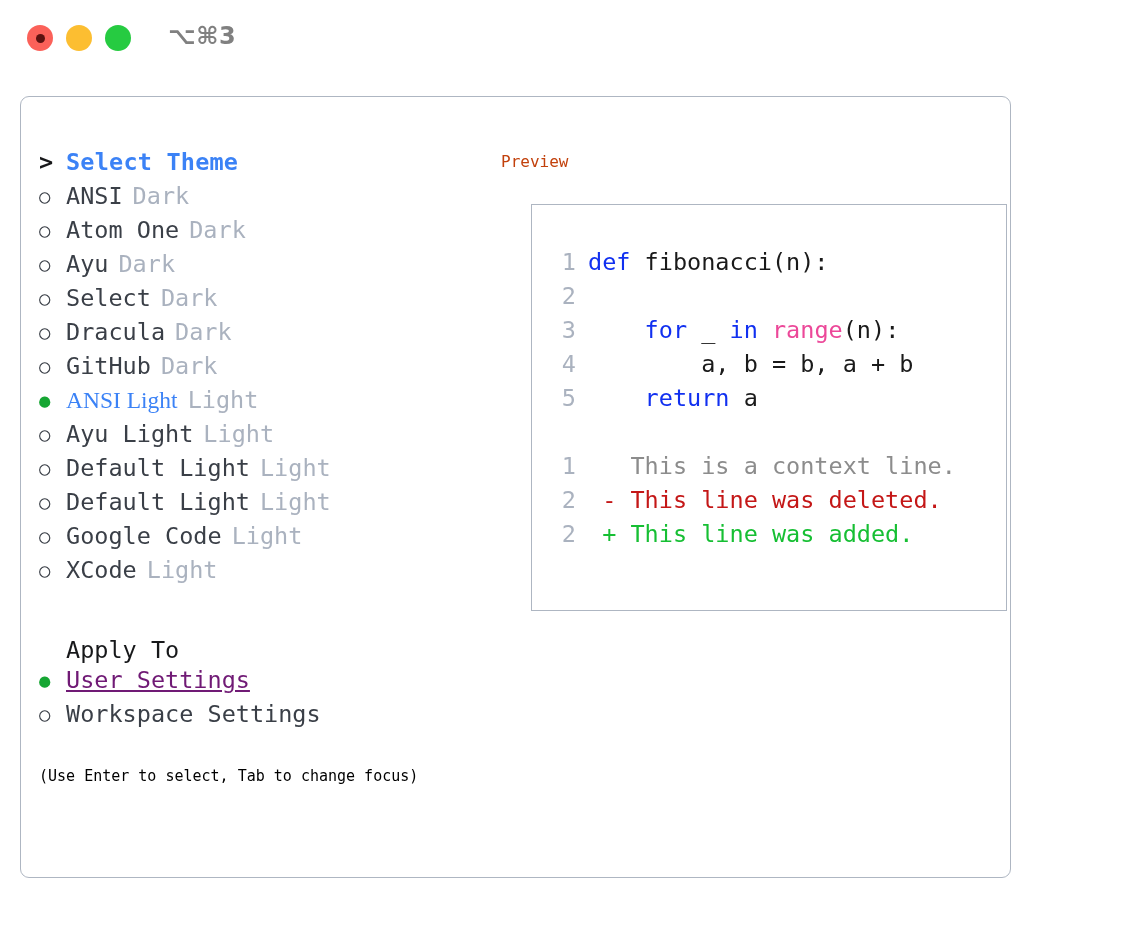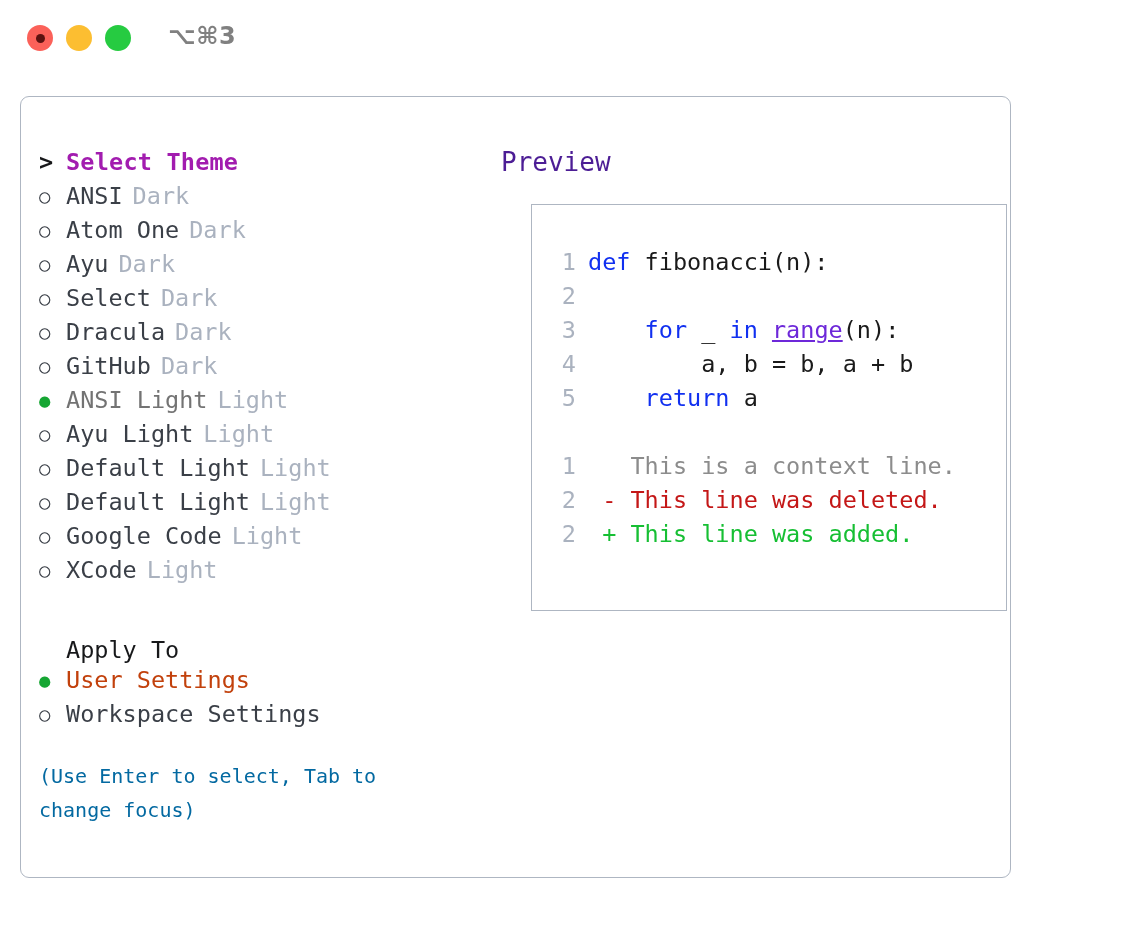--- a/index.html
+++ b/index.html
@@ -104,59 +104,59 @@
     font-size: 23.5px;
     line-height: 34px;
     text-align: left;
   }
   .marker-bullet { color: #16a633; font-size: 19px; }
   .marker-hollow { color: #3a3f47; font-size: 19px; }
   .marker-caret  { color: #17181a; font-weight: 700; }
 
   #section-title {
     font-weight: 700;
-    color: #a21caf;
+    color: #3b82f6;
     letter-spacing: 0.2px;
   }
   .theme-name { color: #3a3f47; text-align: right; }
-  .theme-name.selected { color: #737373; }
+  .theme-name.selected { color: #3b82f6; font-family: Liberation Serif, serif; }
   .theme-tag {
     color: #aab2bf;
     margin-left: 10px;
   }
   .group-label {
     color: #17181a;
     padding-left: 27px;
     margin-top: 7px;
   }
   .apply-name { color: #3a3f47; }
-  .apply-name.selected { color: #c2410c; }
+  .apply-name.selected { color: #701a75; text-decoration: underline; }
 
   #spacer-apply { height: 42px; }
 
   #hint {
     margin-top: 28px;
-    font-size: 20px;
-    line-height: 34px;
-    color: #0369a1;
+    font-size: 15px;
+    line-height: 34px;
+    color: #000000;
     width: 410px;
     padding-left: 0px;
   }
 
   
   #preview-column {
     position: absolute;
     left: 480px;
     top: 48px;
     width: 500px;
   }
   #preview-heading {
-    font-size: 26px;
-    line-height: 34px;
-    color: #4c1d95;
+    font-size: 16px;
+    line-height: 34px;
+    color: #c2410c;
     font-weight: 500;
   }
   #preview-box {
     position: absolute;
     left: 30px;
     top: 59px;
     width: 476px;
     height: 407px;
     border: 1.8px solid #aeb6c2;
     background: #ffffff;
@@ -177,21 +177,21 @@
   .lineno {
     display: inline-block;
     width: 26px;
     flex: 0 0 26px;
     text-align: right;
     color: #aab2bf;
     margin-right: 12px;
   }
   .code-text { white-space: pre; }
   .tok-kw   { color: #1130f0; }
-  .tok-fn   { color: #6d28d9; text-decoration: underline; }
+  .tok-fn   { color: #ec4899; }
   .tok-num  { color: #16bf33; }
   .tok-txt  { color: #1a1a1a; }
   .tok-ctx  { color: #8c8c8c; }
   .tok-del  { color: #c41717; }
   .tok-add  { color: #16bf33; }
   .blank-line { height: 34px; }
 </style>
 </head>
 <body>
 

